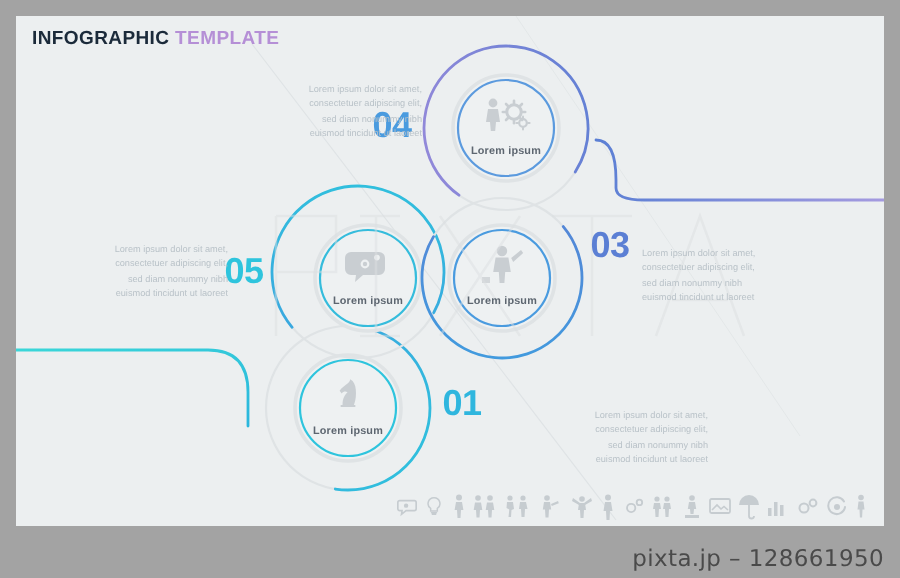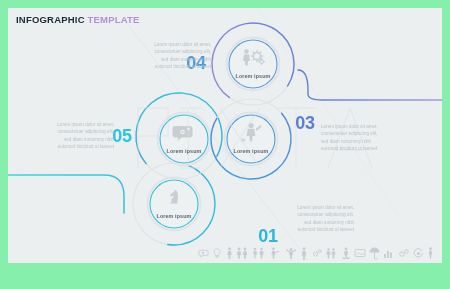--- a/index.html
+++ b/index.html
@@ -9,21 +9,21 @@
     width: 450px;
     height: 289px;
     overflow: hidden;
     font-family: "Liberation Sans", sans-serif;
   }
 
   #stage {
     position: relative;
     width: 450px;
     height: 289px;
-    background: #86efac;
+    background: #a3a3a3;
   }
 
   
   #poster {
     position: absolute;
     left: 8px;
     top: 8px;
     width: 434px;
     height: 255px;
     background: #eceff0;
@@ -263,21 +263,21 @@
     <div id="header">
       <span class="word-a">INFOGRAPHIC</span>
       <span class="word-b">TEMPLATE</span>
     </div>
 
     <div class="node-label" style="left:166px; top:208px;">Lorem ipsum</div>
     <div class="node-label" style="left:176px; top:143px;">Lorem ipsum</div>
     <div class="node-label" style="left:243px; top:143px;">Lorem ipsum</div>
     <div class="node-label" style="left:245px; top:68px;">Lorem ipsum</div>
 
-    <div class="step-num" style="left:223px; top:228px; color:#2fb6de;margin-left:37px;">01</div>
+    <div class="step-num" style="left:223px; top:194px; color:#2fb6de;">01</div>
     <div class="step-num" style="left:114px; top:128px; color:#2ec4dd;">05</div>
     <div class="step-num" style="left:297px; top:115px; color:#5b7fd4;">03</div>
     <div class="step-num" style="left:188px; top:55px; color:#4a9bdf;">04</div>
 
     <div class="para right" style="left:238px; top:196px;">Lorem ipsum dolor sit amet,
 consectetuer adipiscing elit,
 sed diam nonummy nibh
 euismod tincidunt ut laoreet</div>
 
     <div class="para right" style="left:-2px; top:113px;">Lorem ipsum dolor sit amet,
@@ -389,14 +389,15 @@
 
       <svg width="7" height="12" viewBox="0 0 14 24">
         <circle cx="7" cy="3.5" r="2.8" fill="#c6ccd0"></circle>
         <path d="M4.5 7.5h5l1 8H8.5l-.4 8h-2.2L5.5 15.5H3.5z" fill="#c6ccd0"></path>
       </svg>
 
     </div>
 
   </div>
 
+  <div id="credit">pixta.jp – 128661950</div>
 
 </div>
 
 </body></html>

